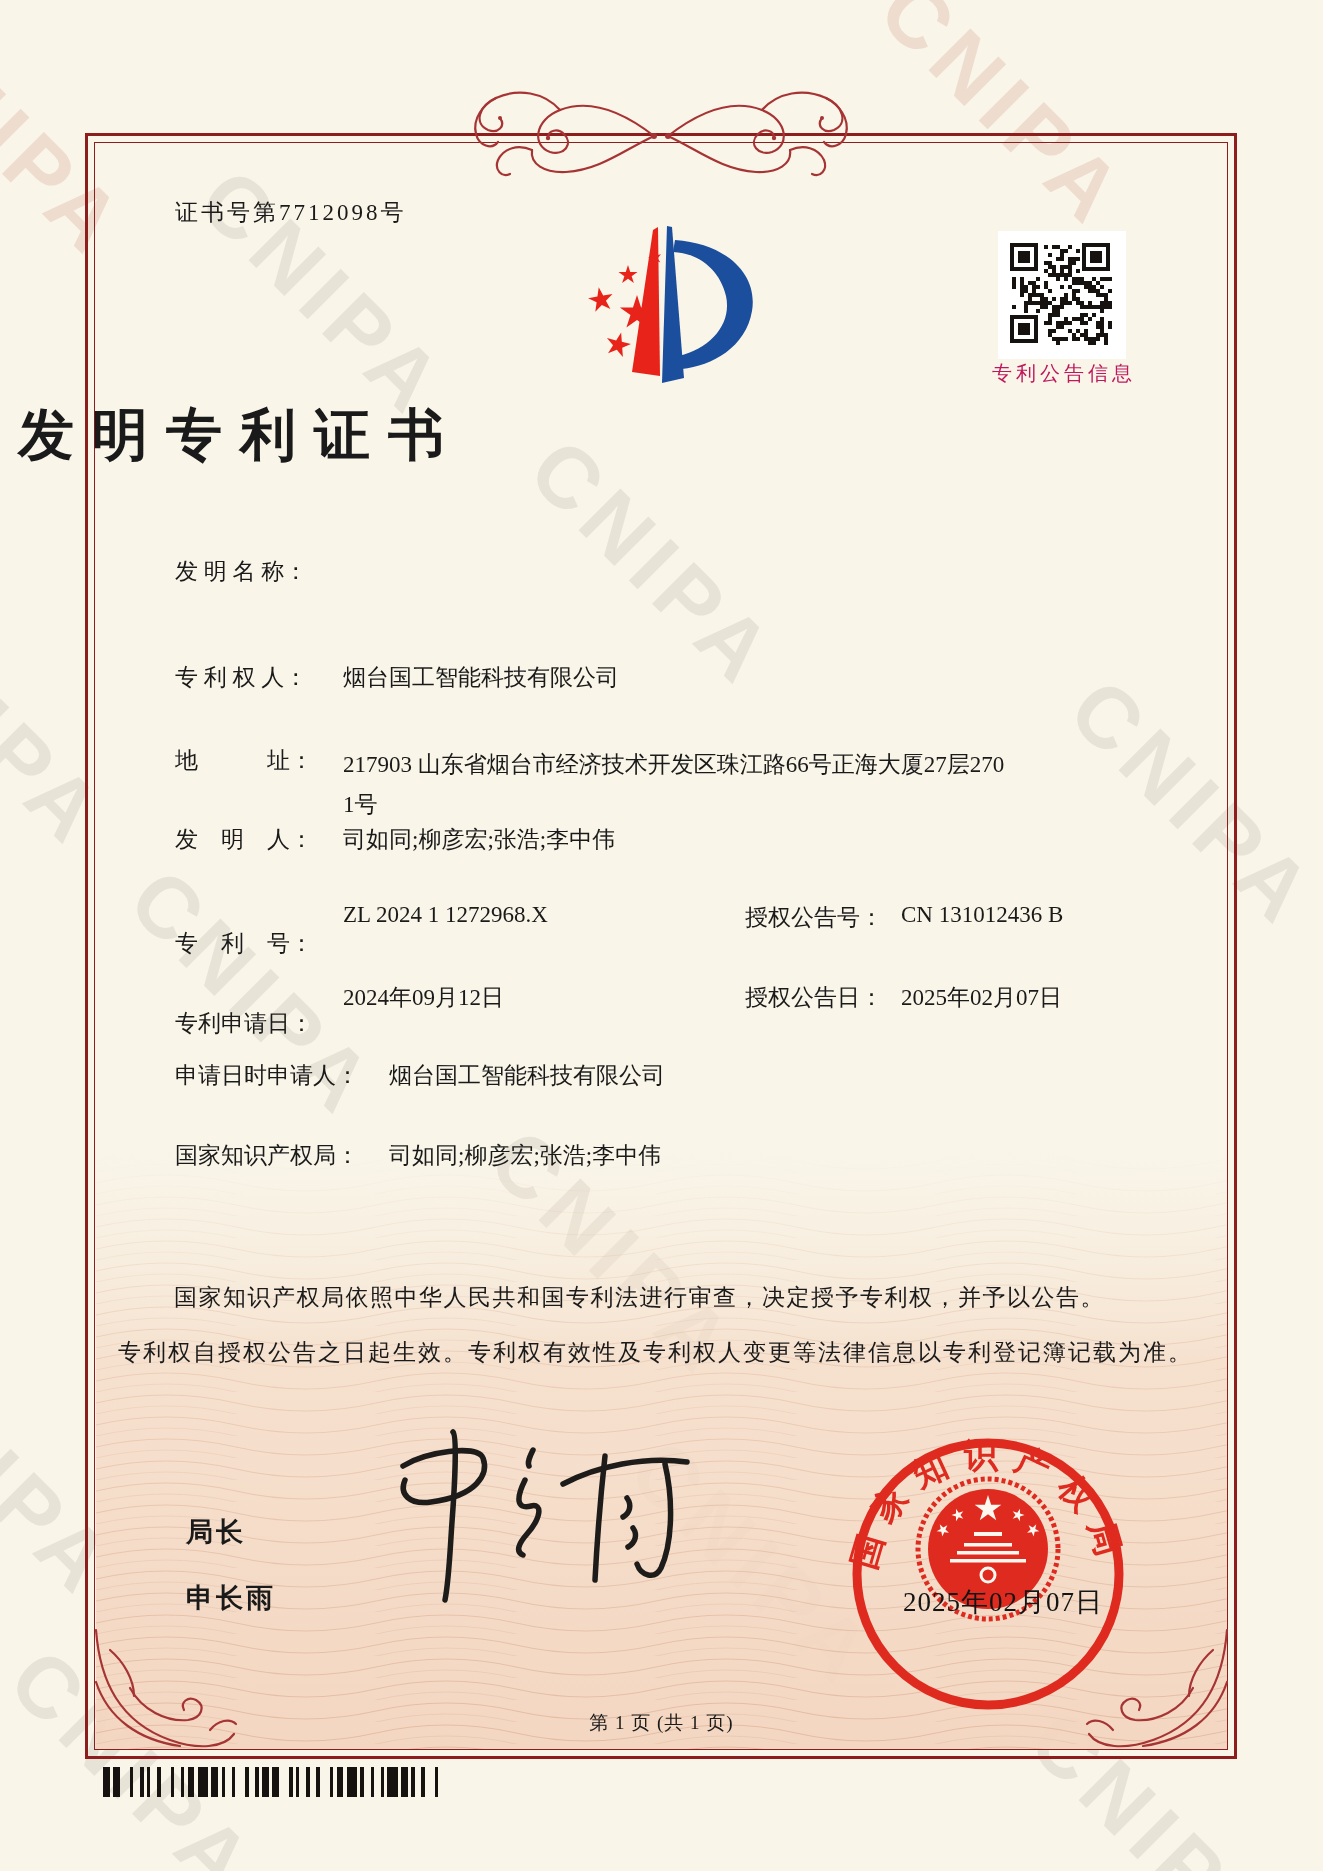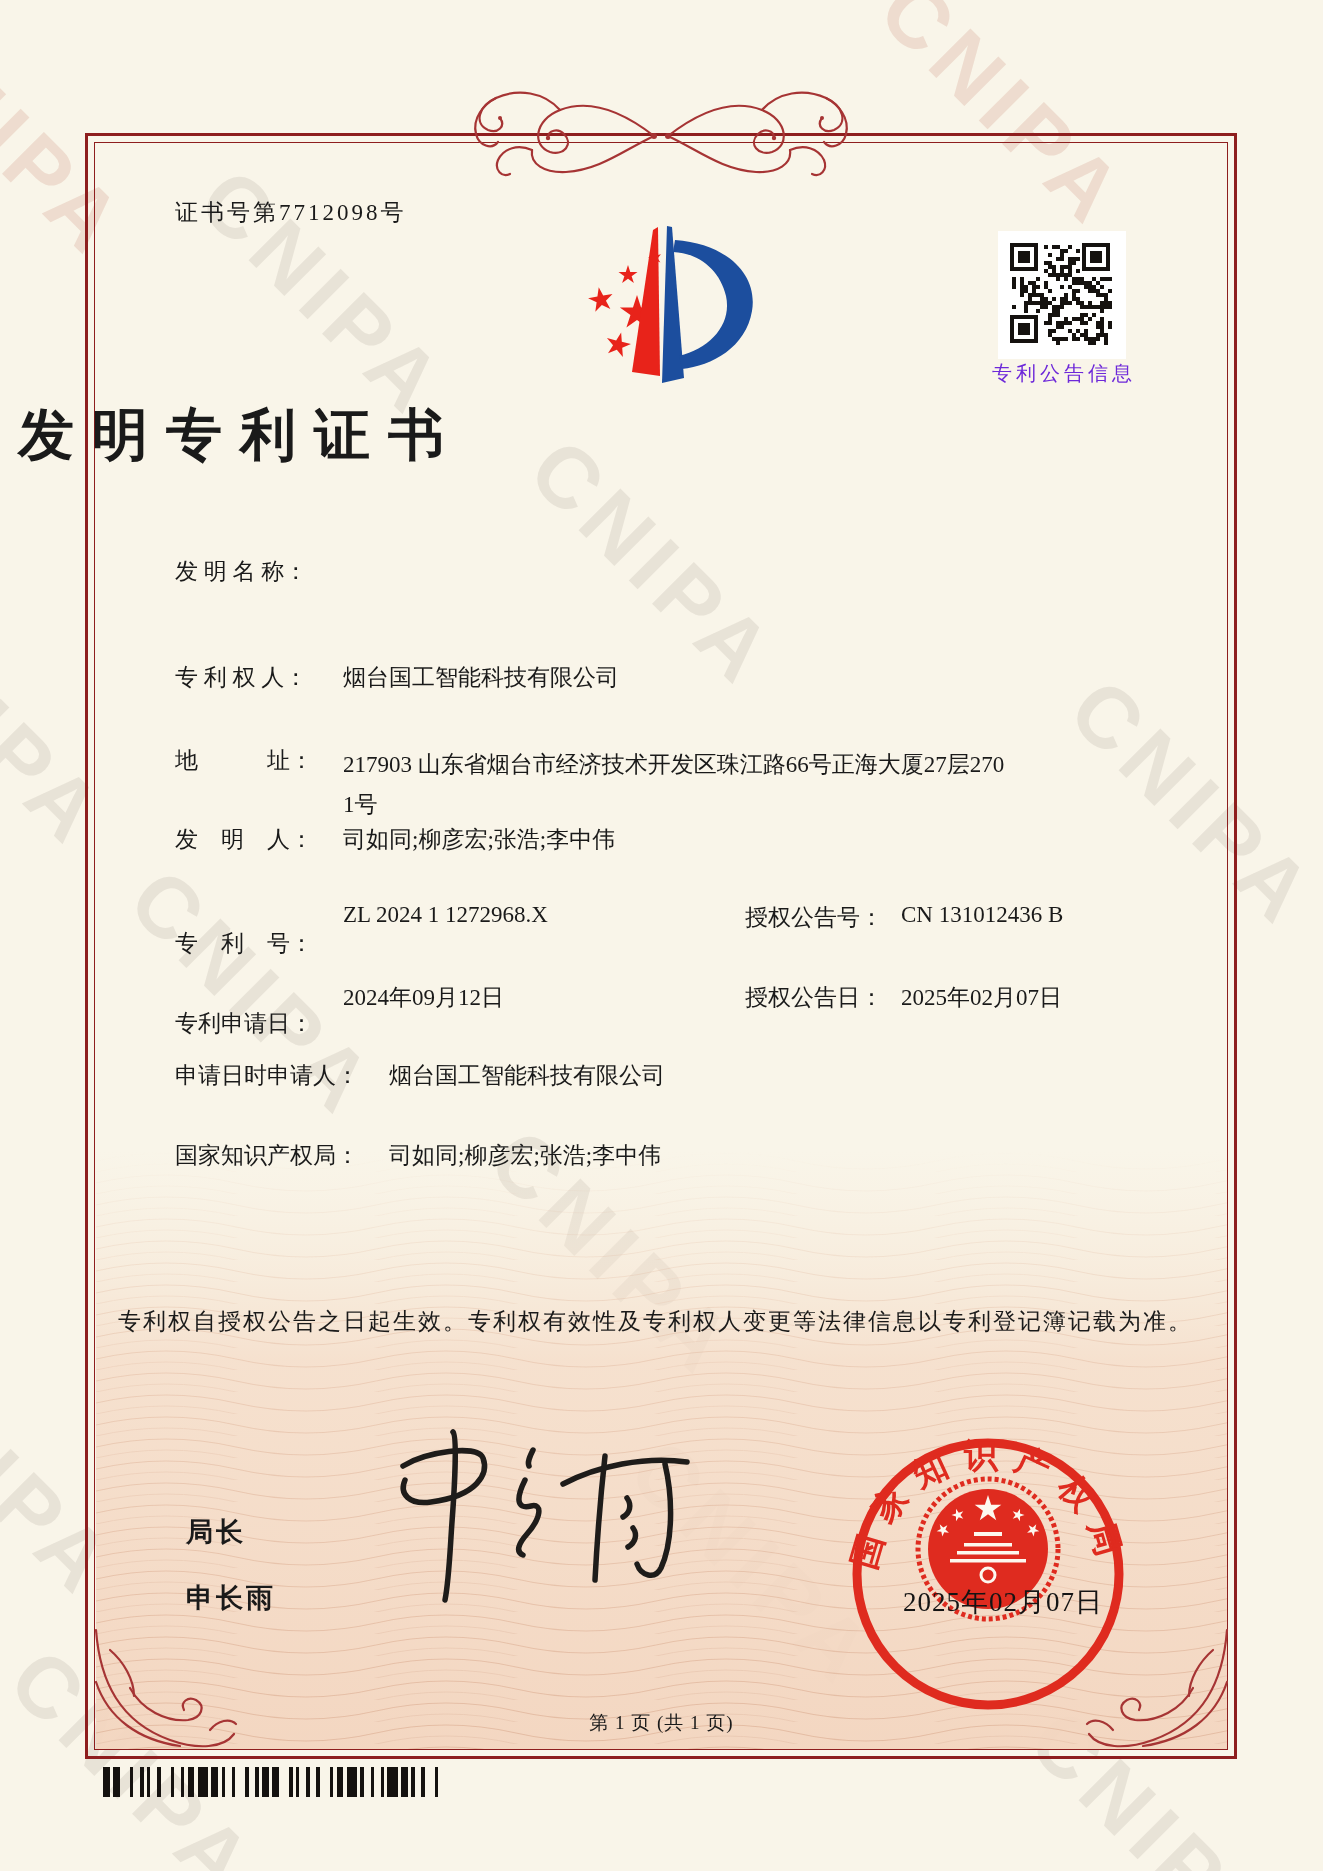--- a/index.html
+++ b/index.html
@@ -13,21 +13,21 @@
       pointer-events:none;user-select:none;}
   .wm.pink{color:rgba(200,130,115,0.22);}
   
   .frame-outer{left:85px;top:133px;width:1146px;height:1620px;border:3.5px solid #8e1e1e;}
   .frame-inner{left:94px;top:142px;width:1132px;height:1606px;border:1.5px solid #8e1e1e;}
   
   .cert-no{left:175px;top:197px;font-size:23px;letter-spacing:3px;}
   
   .qr-box{left:998px;top:231px;width:128px;height:128px;background:#ffffff;}
   .qr-caption{left:984px;top:360px;width:160px;text-align:center;font-size:20px;
-              letter-spacing:4px;color:#6d28d9;}
+              letter-spacing:4px;color:#be185d;}
   
   .title{left:0;top:398px;width:100%;font-size:56px;font-weight:700;
          letter-spacing:18px;padding-left:18px;box-sizing:border-box;}
   .row{position:absolute;left:175px;width:1000px;display:flex;font-size:23px;line-height:1.35;}
   .row .lbl{flex:0 0 168px;white-space:nowrap;}
   .row .val{flex:1;}
   .row .val.wrap{max-width:672px;word-break:break-all;line-height:1.72;}
   .row.extra .lbl{flex:0 0 200px;}
   .row.extra .val{margin-left:14px;}
   .pair{position:absolute;left:175px;width:1000px;height:32px;font-size:23px;}
@@ -421,20 +421,21 @@
   <div class="row extra" style="top:1060px;">
     <span class="lbl">申请日时申请人：</span>
     <span class="val">烟台国工智能科技有限公司</span>
   </div>
   <div class="row extra" style="top:1140px;">
     <span class="lbl">国家知识产权局：</span>
     <span class="val">司如同;柳彦宏;张浩;李中伟</span>
   </div>
 
   <div class="abs statement">
+    <div class="s1">国家知识产权局依照中华人民共和国专利法进行审查，决定授予专利权，并予以公告。</div>
     <div class="s2">专利权自授权公告之日起生效。专利权有效性及专利权人变更等法律信息以专利登记簿记载为准。</div>
   </div>
 
   <div class="abs signer-title">局长</div>
   <div class="abs signer-name">申长雨</div>
 
   <div class="abs" style="left:365px;top:1422px;width:345px;height:190px;">
     <svg width="345" height="190" viewBox="0 0 345 190" aria-hidden="true">
       <g stroke="#1e1c1a" fill="none" stroke-width="5.5" stroke-linecap="round" stroke-linejoin="round">
         <path d="M88,10 C92,14 90,60 87,100 C85,128 84,158 80,178"></path>

